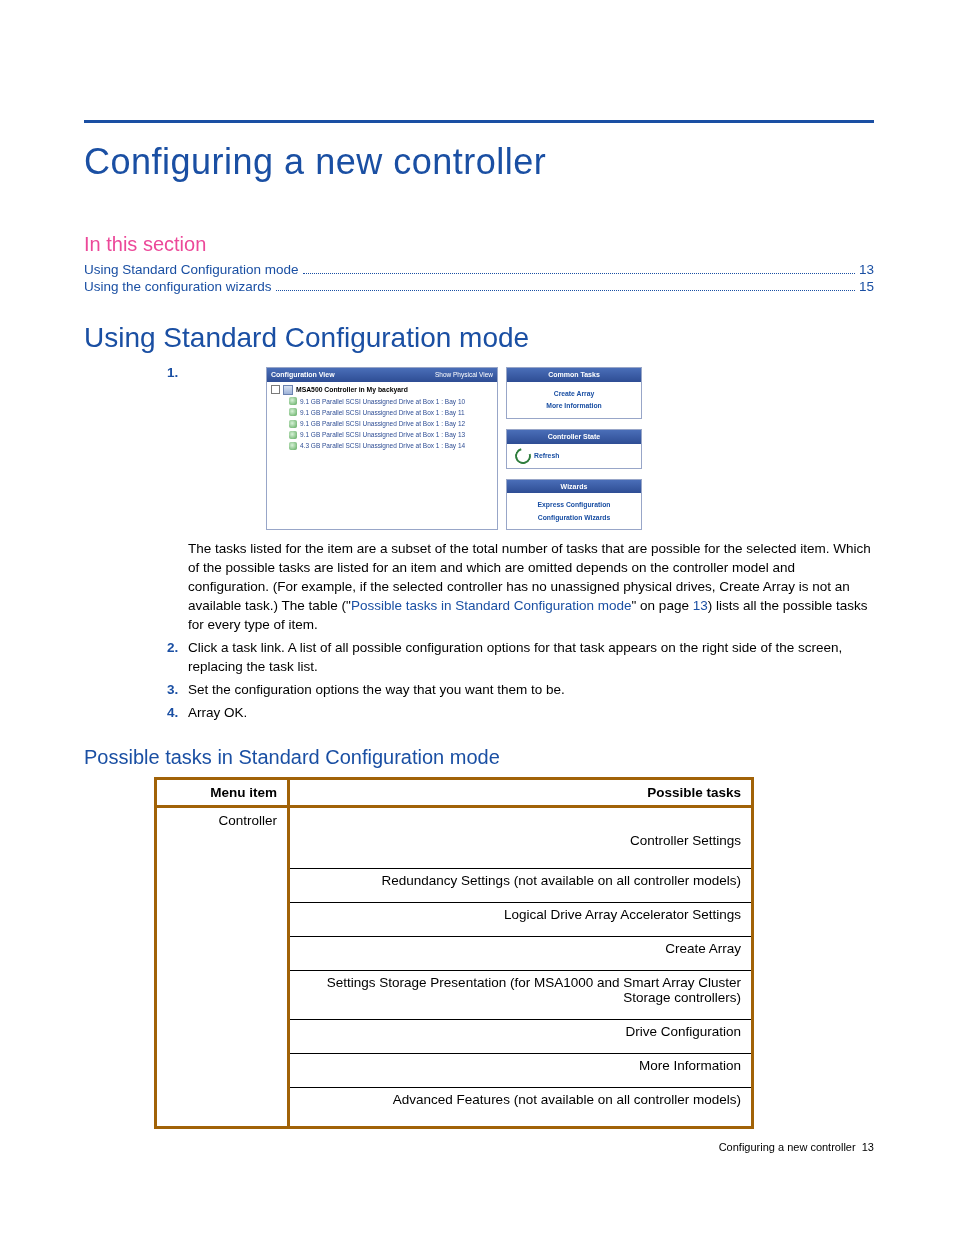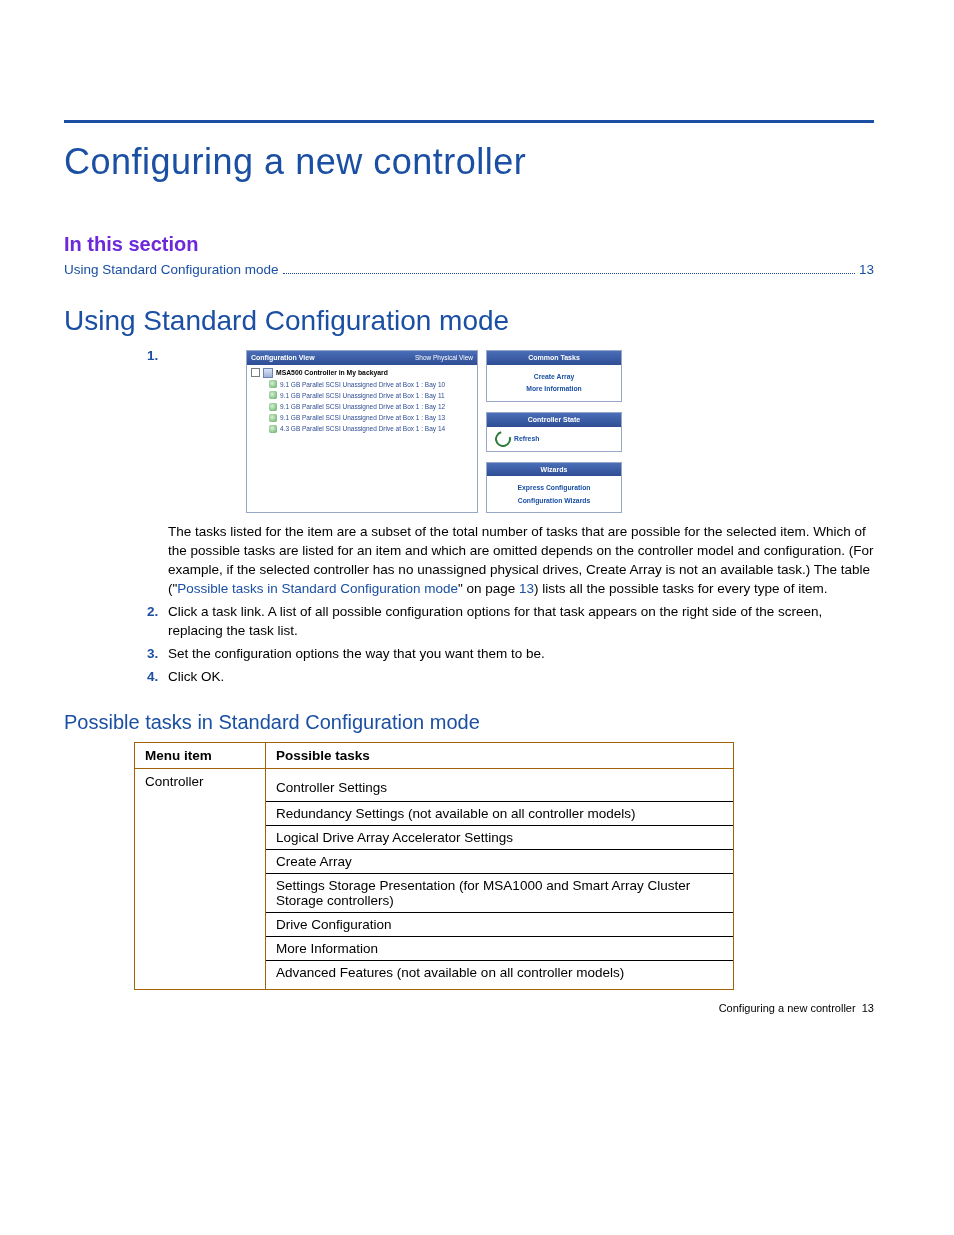--- a/index.html
+++ b/index.html
@@ -4,39 +4,39 @@
 <style>
   html, body {
     margin: 0;
     padding: 0;
     background: #fff;
     font-family: "Futura", "Century Gothic", "Segoe UI", Arial, sans-serif;
     color: #000;
     width: 954px;
   }
   .page {
-    padding: 120px 80px 60px 64px;
+    padding: 120px 80px 60px 84px;
     box-sizing: border-box;
     width: 954px;
     position: relative;
   }
   .rule {
     border-top: 3px solid #1a4fa3;
     margin-bottom: 18px;
   }
   h1.title {
     color: #1a4fa3;
     font-weight: 300;
     font-size: 36px;
     margin: 0 0 50px 0;
     letter-spacing: 0.5px;
   }
   h2.section-label {
-    color: #6d28d9;
-    font-weight: 700;
+    color: #ec4899;
+    font-weight: 400;
     font-size: 20px;
     margin: 0 0 6px 0;
   }
   .toc {
     font-size: 13.5px;
     color: #1a4fa3;
     margin-bottom: 28px;
   }
   .toc-row {
     display: flex;
@@ -178,42 +178,42 @@
   }
 
   
   table.tasks {
     border-collapse: collapse;
     margin-left: 70px;
     width: 600px;
     font-size: 13.5px;
   }
   table.tasks th, table.tasks td {
-    border: 1px solid #a16207;
+    border: 3px solid #a16207;
     padding: 5px 10px;
-    text-align: left;
+    text-align: right;
     vertical-align: top;
     font-weight: normal;
   }
   table.tasks th {
     font-weight: bold;
   }
   table.tasks td.menucell {
     width: 110px;
   }
   table.tasks td.taskcell div {
     padding: 4px 0;
   }
   table.tasks td.taskcell div + div {
     border-top: 1px solid #000;
-    margin: 0 -10px;
+    margin: 10px -10px;
     padding: 4px 10px;
   }
   table.tasks td.taskcell div:first-child {
-    margin: 2px -10px;
+    margin: 16px -10px;
     padding: 4px 10px;
   }
 
   .footer {
     position: absolute;
     bottom: 36px;
     right: 80px;
     font-size: 11px;
   }
 </style>
@@ -226,20 +226,25 @@
   <h1 class="title">Configuring a new controller</h1>
 
   <h2 class="section-label">In this section</h2>
 
   <div class="toc">
     <div class="toc-row">
       <span class="toc-label">Using Standard Configuration mode</span>
       <span class="toc-dots"></span>
       <span class="toc-page">13</span>
     </div>
+    <div class="toc-row">
+      <span class="toc-label">Using the configuration wizards</span>
+      <span class="toc-dots"></span>
+      <span class="toc-page">15</span>
+    </div>
   </div>
 
   <h2 class="h2">Using Standard Configuration mode</h2>
 
   <ol class="steps">
     <li>
 
       
       <div class="shot">
         <div class="left">
@@ -307,21 +312,21 @@
           </div>
         </div>
       </div>
 
       <div class="step-body" style="margin-top:0">
         <span>The tasks listed for the item are a subset of the total number of tasks that are possible for the selected item. Which of the possible tasks are listed for an item and which are omitted depends on the controller model and configuration. (For example, if the selected controller has no unassigned physical drives, Create Array is not an available task.) The table ("</span><span class="link">Possible tasks in Standard Configuration mode</span><span>" on page </span><span class="link">13</span><span>) lists all the possible tasks for every type of item.</span>
       </div>
     </li>
     <li><span class="step-body">Click a task link. A list of all possible configuration options for that task appears on the right side of the screen, replacing the task list.</span></li>
     <li><span class="step-body">Set the configuration options the way that you want them to be.</span></li>
-    <li><span class="step-body"><span>Click </span><span class="bold">OK.</span></span></li>
+    <li><span class="step-body"><span>Array </span><span class="bold">OK.</span></span></li>
   </ol>
 
   <h3 class="h3">Possible tasks in Standard Configuration mode</h3>
 
   <table class="tasks">
     <tbody>
         <tr>
       <th>Menu item</th>
       <th>Possible tasks</th>
     </tr>

